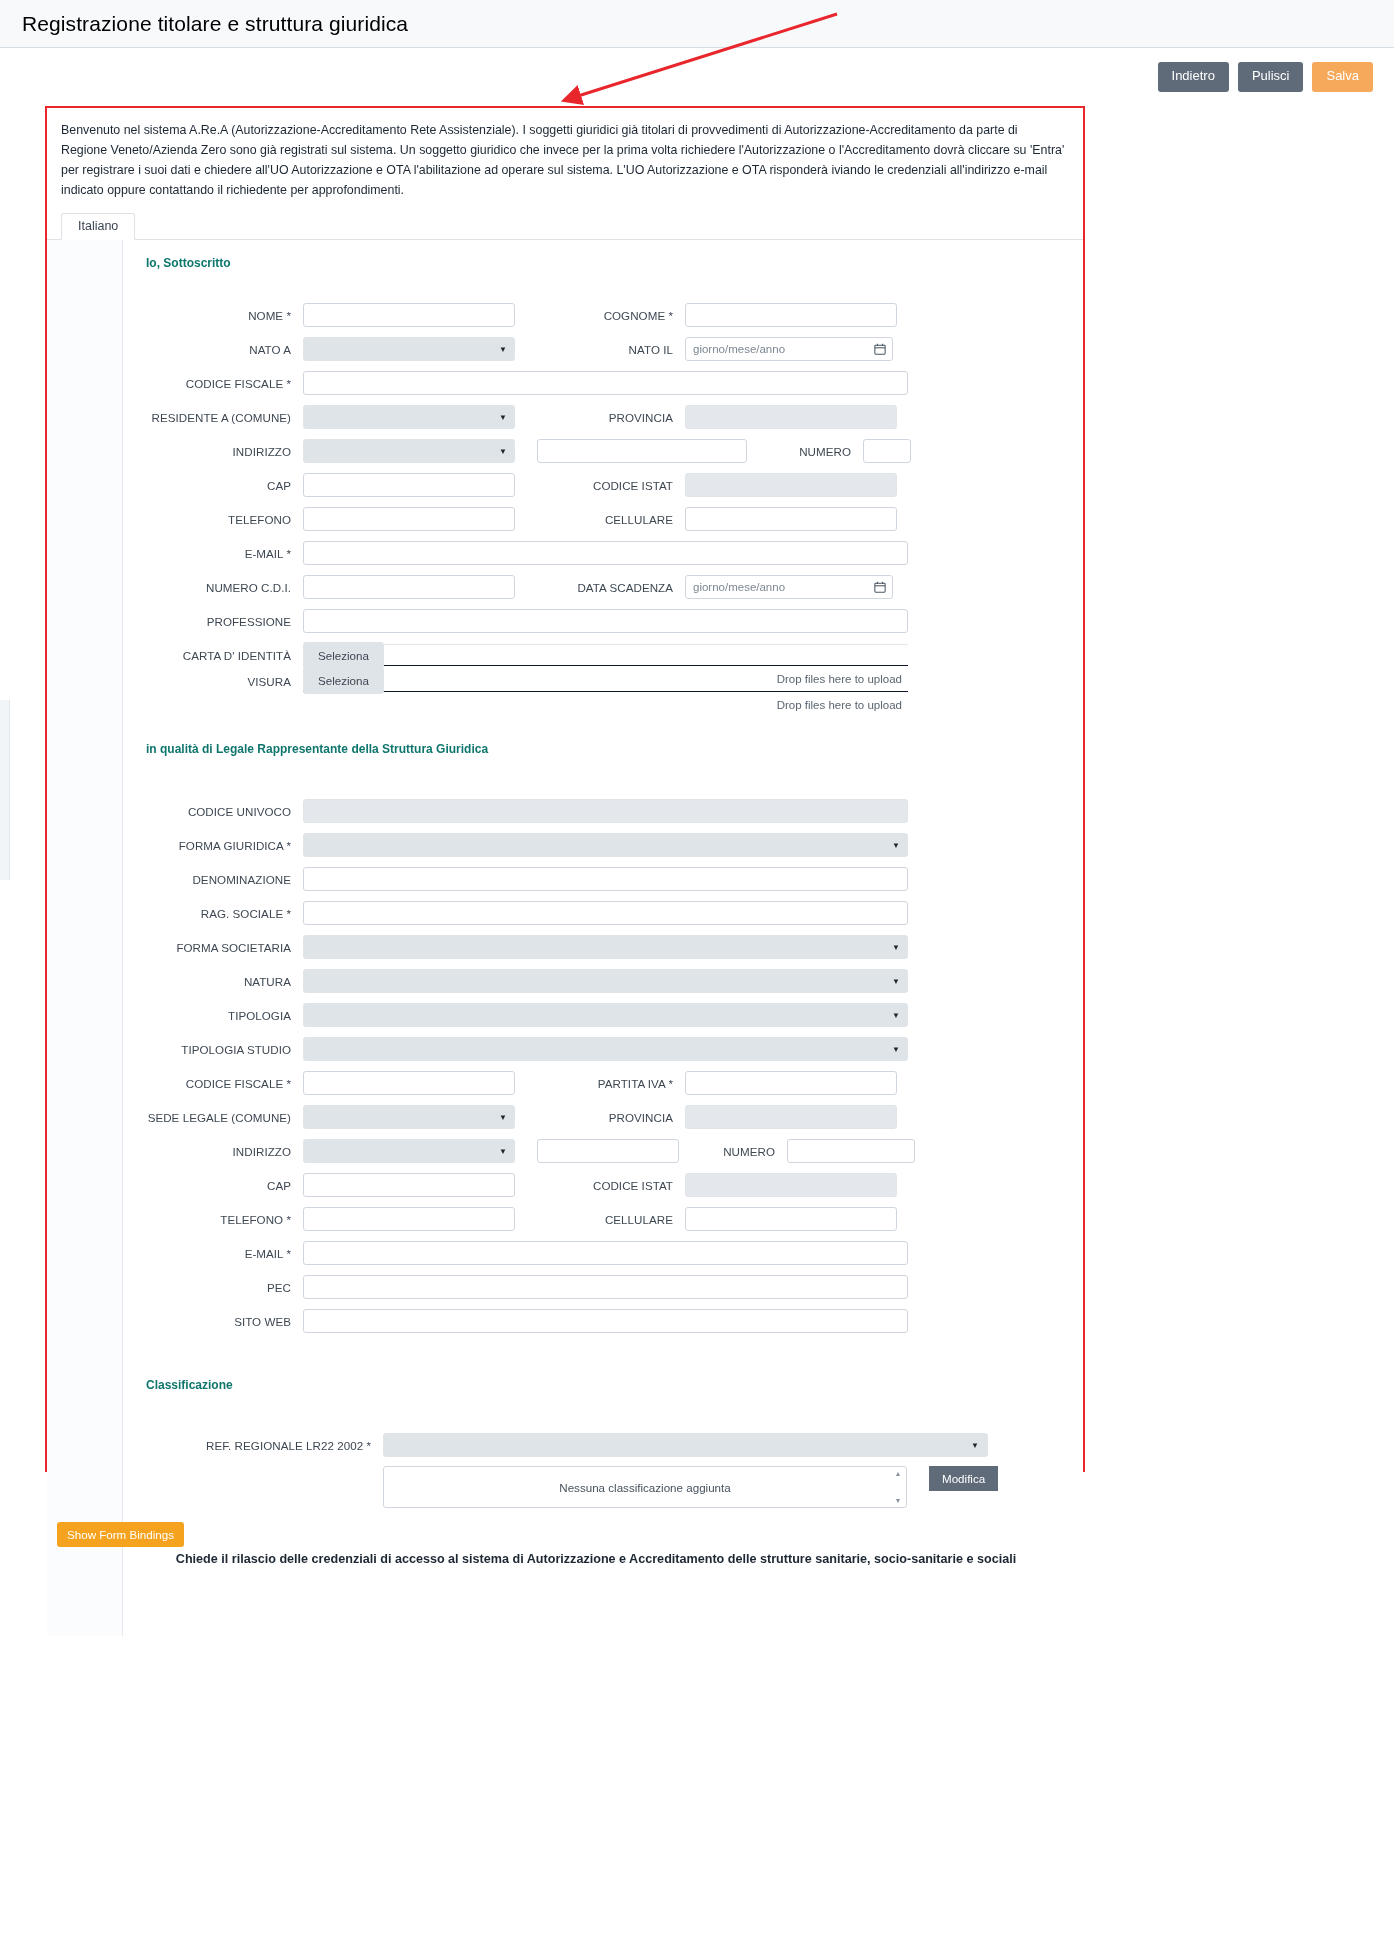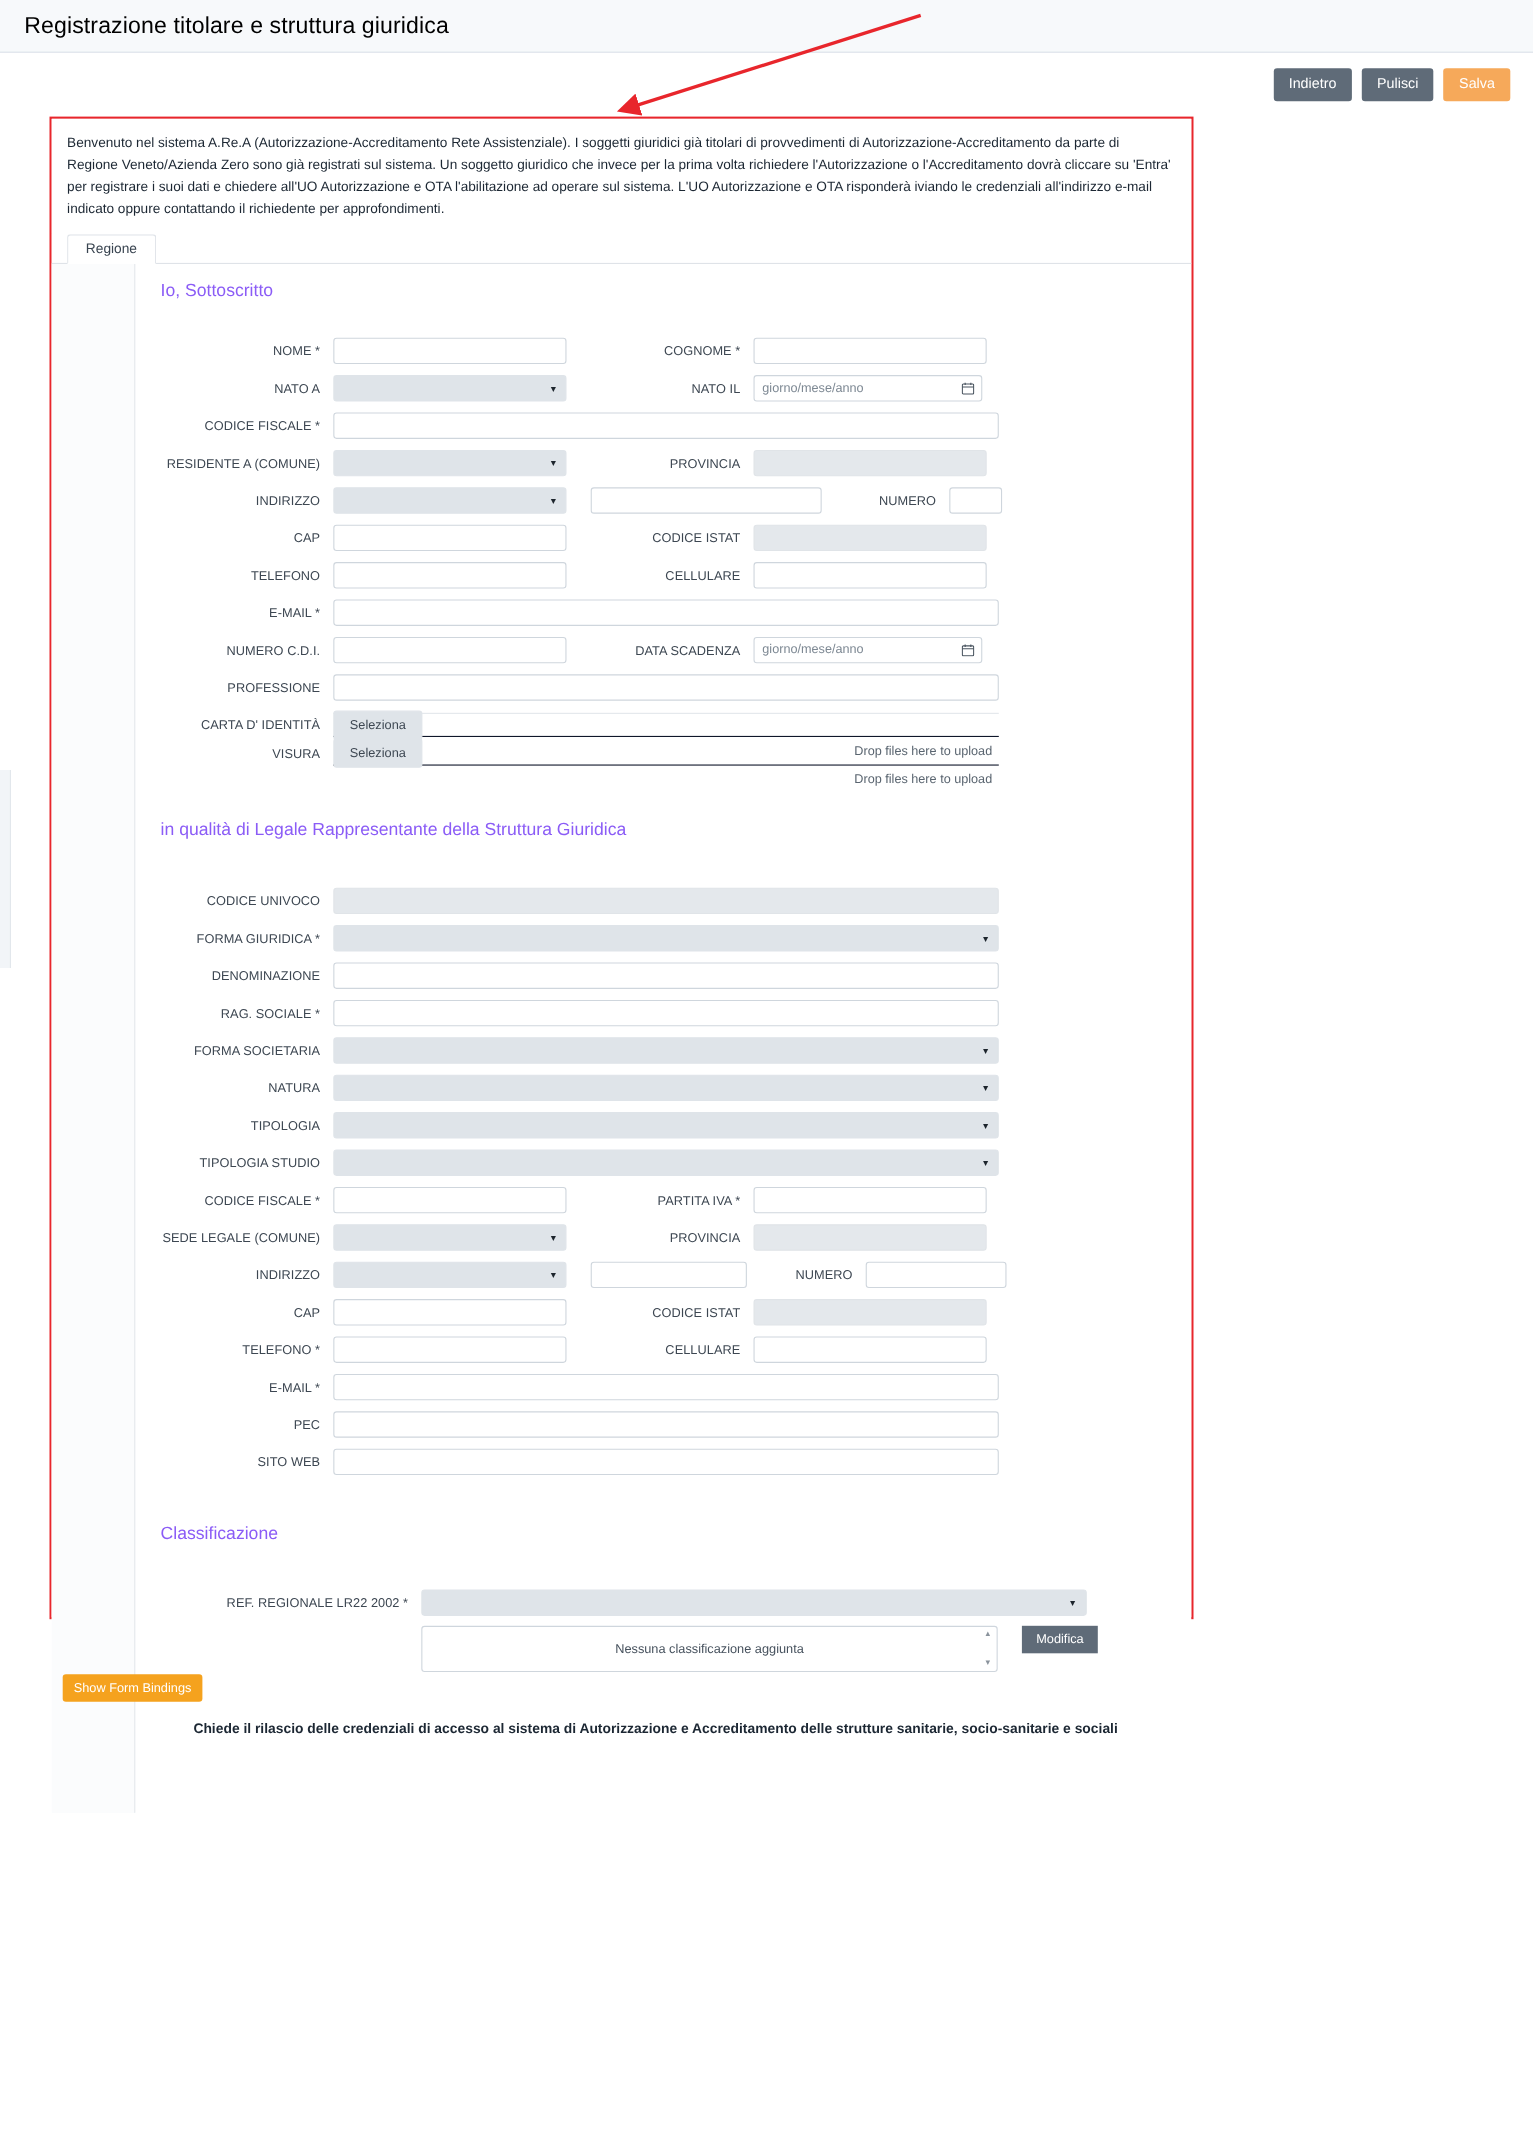--- a/index.html
+++ b/index.html
@@ -98,23 +98,23 @@
     min-height: 1290px;
     border-right: 1px solid #e4e8ec;
     background: #fbfcfd;
   }
   .form-main {
     flex: 1;
     padding: 0 26px 0 12px;
   }
 
   .section-title {
-    font-size: 16px;
-    font-weight: normal;
-    color: #8b5cf6;
+    font-size: 12px;
+    font-weight: bold;
+    color: #0f766e;
     margin: 16px 0 0 0;
     padding-left: 11px;
   }
   .section-gap { height: 32px; }
 
   
   .row {
     display: flex;
     align-items: center;
     margin-bottom: 8px;
@@ -261,21 +261,21 @@
   <line x1="297" y1="10" x2="38" y2="92" stroke="#e8262c" stroke-width="3" marker-end="url(#ah)"></line>
 </svg>
 
 <div class="left-edge"></div>
 
 <div class="red-box">
 
   <div class="intro">Benvenuto nel sistema A.Re.A (Autorizzazione-Accreditamento Rete Assistenziale). I soggetti giuridici già titolari di provvedimenti di Autorizzazione-Accreditamento da parte di Regione Veneto/Azienda Zero sono già registrati sul sistema. Un soggetto giuridico che invece per la prima volta richiedere l'Autorizzazione o l'Accreditamento dovrà cliccare su 'Entra' per registrare i suoi dati e chiedere all'UO Autorizzazione e OTA l'abilitazione ad operare sul sistema. L'UO Autorizzazione e OTA risponderà iviando le credenziali all'indirizzo e-mail indicato oppure contattando il richiedente per approfondimenti.</div>
 
   <div class="tabs-row">
-    <div class="tab">Regione</div>
+    <div class="tab">Italiano</div>
   </div>
 
   <div class="form-body">
     <div class="tab-rail"></div>
 
     <div class="form-main">
 
       <div class="section-title">Io, Sottoscritto</div>
       <div class="section-gap"></div>
 

